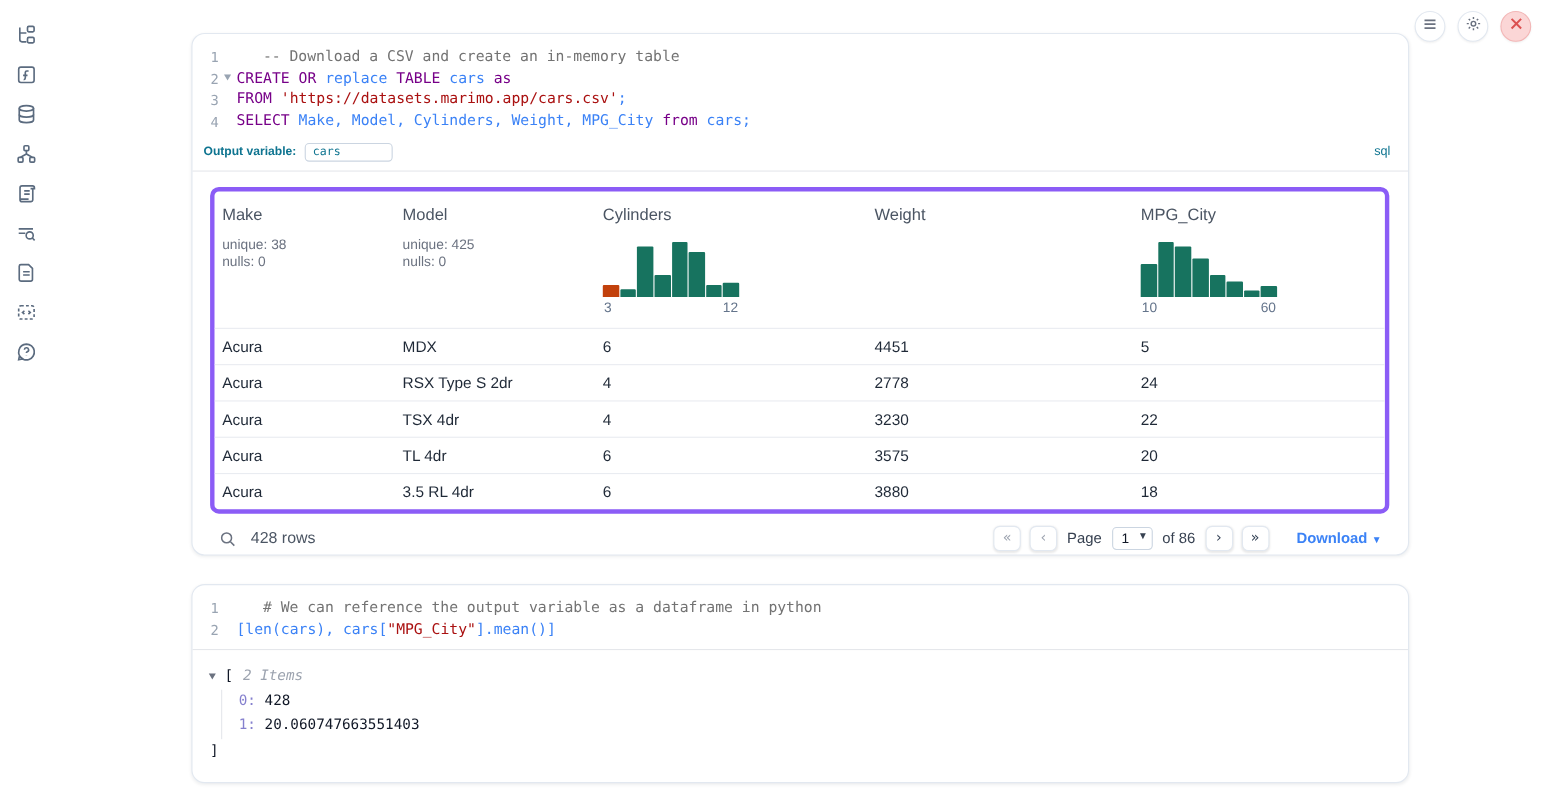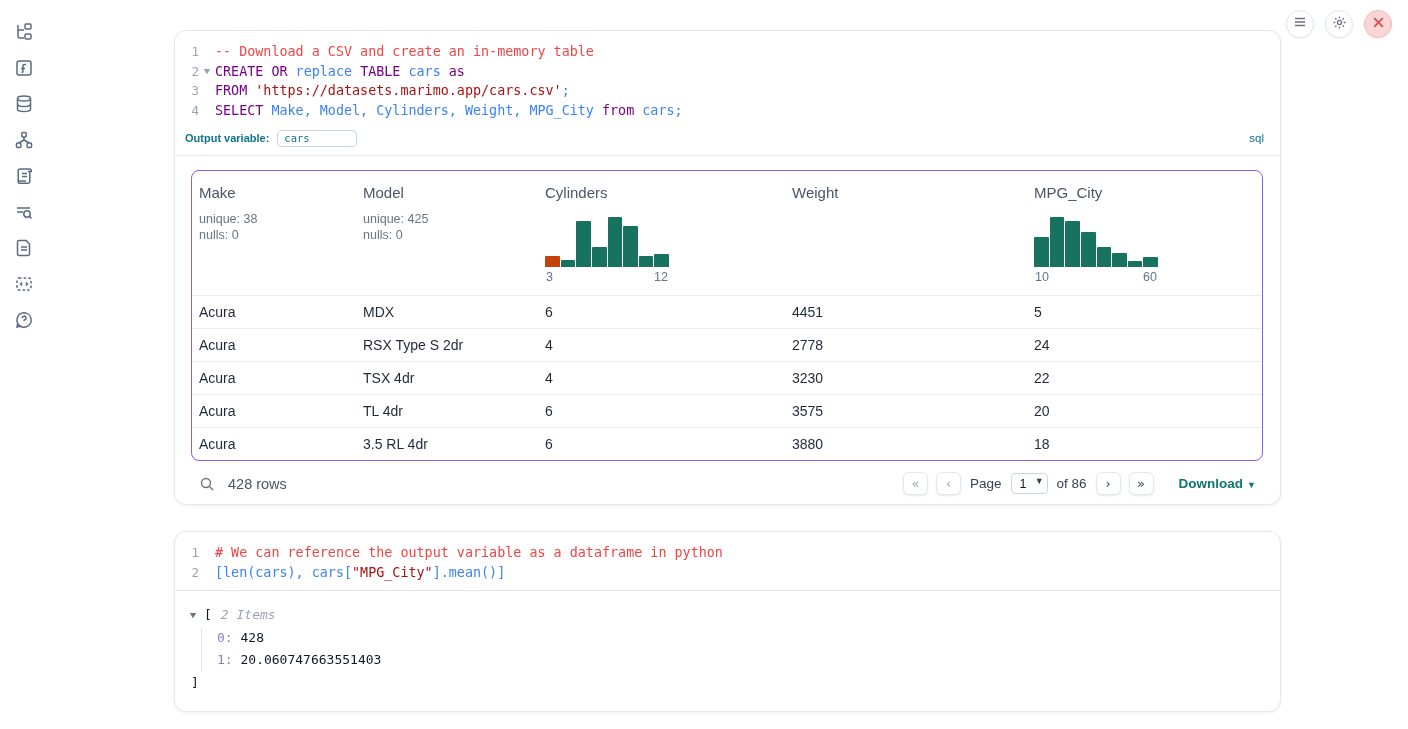--- a/index.html
+++ b/index.html
@@ -43,38 +43,38 @@
     padding:11px 0 8px 6px;
     font-family:"DejaVu Sans Mono", monospace;
     font-size:13.4px; line-height:19.7px;
   }
   .code-line { display:flex; white-space:pre; }
   .ln { width:18px; flex:none; text-align:right; color:#99a4b2; font-size:12.5px; }
   .fold { width:16px; flex:none; text-align:center; color:#99a4b2; font-size:9px; line-height:19.7px; }
   .code-text { color:#1a1a1a; }
   .tok-kw  { color:#770088; }
   .tok-str { color:#aa1111; }
-  .tok-com { color:#ef4444; }
+  .tok-com { color:#737373;margin-left:24px; }
   .tok-pl  { color:#3b82f6; }
 
   .outvar-bar {
     height:27px; border-bottom:1px solid #e5e7eb;
     display:flex; align-items:center; padding:0 16px 7px 10px;
   }
   .outvar-label { color:#0e7490; font-size:11px; font-weight:bold; }
   .outvar-input {
     margin-left:8px; width:80px; height:17px; border:1px solid #cbd5e1; border-radius:4px;
     font-family:"DejaVu Sans Mono", monospace; font-size:10.5px; color:#0e7490;
     padding:0 6px; outline:none;
   }
   .lang-badge { margin-left:auto; color:#0e7490; font-size:11.5px; font-weight:normal; }
 
   
   .cell-output { padding:14px 17px 0 16px; }
-  .data-table { border:1px solid #8b5cf6; border-radius:8px; overflow:hidden; }
+  .data-table { border:4px solid #8b5cf6; border-radius:8px; overflow:hidden; }
   .thead { display:grid; grid-template-columns:164px 182px 247px 242px 1fr; height:124px; }
   .th { padding:13px 8px 0 7px; }
   .th-label { font-size:15px; color:#4b5563; }
   .th-stats { margin-top:10px; font-size:12.5px; color:#6b7280; line-height:16.5px; }
   .hist { margin-top:14px; width:124px; }
   .hist-bars { display:flex; align-items:flex-end; gap:1px; height:52px; }
   .hist-bar { flex:1; border-radius:1px 1px 0 0; }
   .hist-labels { display:flex; justify-content:space-between; margin-top:3px;
                  font-size:12.5px; color:#64748b; padding:0 1px; }
   .tr { display:grid; grid-template-columns:164px 182px 247px 242px 1fr; height:33px;
@@ -92,21 +92,21 @@
   }
   .pg-btn.disabled { color:#9ca3af; }
   .pg-label { font-size:13.5px; color:#374151; margin:0 1px; }
   .select-wrap { position:relative; }
   .page-select {
     appearance:none; -webkit-appearance:none; width:37px; height:21px;
     border:1px solid #cbd5e1; border-radius:4px; background:#fff;
     font-size:12.5px; color:#111827; padding:0 0 0 8px; outline:none; cursor:pointer;
   }
   .select-chevron { position:absolute; right:4px; top:3px; font-size:9px; color:#374151; pointer-events:none; }
-  .download-link { margin-left:17px; color:#0f766e; font-size:13.5px; font-weight:600;
+  .download-link { margin-left:17px; color:#3b82f6; font-size:13.5px; font-weight:600;
                    display:flex; align-items:center; gap:4px; cursor:pointer; }
   .download-link .chev { font-size:9px; margin-top:2px; }
 
   
   .py-output {
     border-top:1px solid #e5e7eb; padding:13px 16px 0;
     font-family:"DejaVu Sans Mono", monospace; font-size:13px; line-height:22.5px; color:#111827;
   }
   .tree-head { display:flex; align-items:center; }
   .tree-chevron { font-size:9px; color:#6b7280; width:13px; cursor:pointer; }

